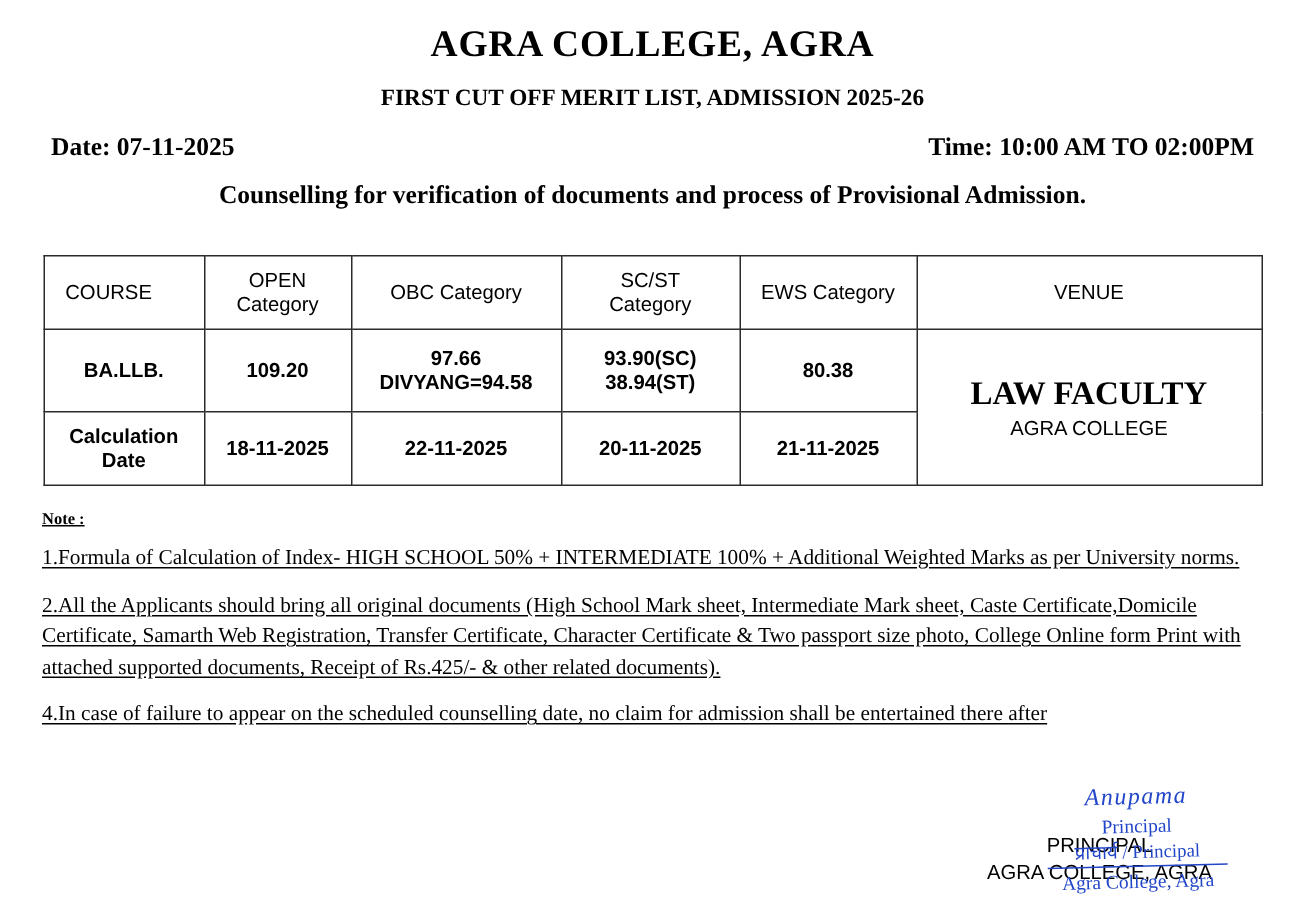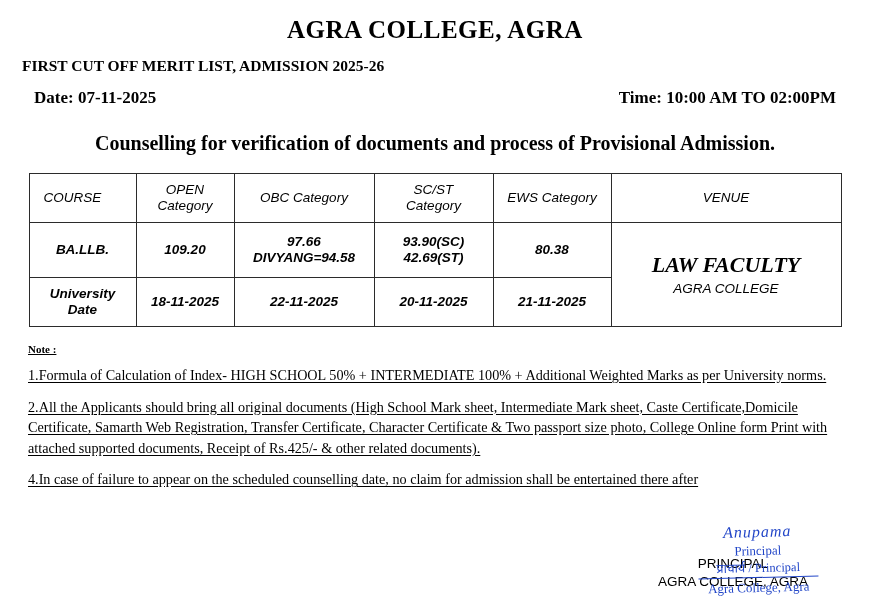--- a/index.html
+++ b/index.html
@@ -24,50 +24,49 @@
   }
   .title {
     text-align: center;
     font-family: "Liberation Serif", serif;
     font-size: 25px;
     font-weight: bold;
     letter-spacing: 0.5px;
     margin-top: 8px;
   }
   .subtitle {
-    text-align: left;
+    text-align: center;
     font-family: "Liberation Serif", serif;
     font-size: 15.5px;
     font-weight: bold;
     margin-top: 13px;
   }
   .meta-row {
     display: flex;
     justify-content: space-between;
     align-items: baseline;
     margin-top: 13px;
     padding: 0 12px 0 12px;
     font-family: "Liberation Serif", serif;
     font-size: 17px;
     font-weight: bold;
     text-align: center;
   }
   .counselling-line {
     text-align: center;
     font-family: "Liberation Serif", serif;
-    font-size: 20px;
-    font-weight: bold;
-    margin-top: 24px;
+    font-size: 17px;
+    font-weight: bold;
+    margin-top: 12px;
   }
   table.merit {
     border-collapse: collapse;
     width: 812px;
-    margin: 18px auto 0 auto;
+    margin: 30px auto 0 auto;
     table-layout: fixed;
-    font-style: italic;
   }
   table.merit td {
     border: 1px solid #2b2b2b;
     text-align: center;
     vertical-align: middle;
     font-family: "Liberation Sans", sans-serif;
     font-size: 13.5px;
     padding: 5px 2px;
   }
   table.merit tr.head td {
@@ -200,32 +199,32 @@
 
       <tr class="data">
         <td>BA.LLB.</td>
         <td>109.20</td>
         <td>
           <div>97.66</div>
           <div>DIVYANG=94.58</div>
         </td>
         <td>
           <div>93.90(SC)</div>
-          <div>42.69(ST)</div>
+          <div>38.94(ST)</div>
         </td>
         <td>80.38</td>
         <td rowspan="2">
           <div class="venue-main">LAW FACULTY</div>
           <div class="venue-sub">AGRA COLLEGE</div>
         </td>
       </tr>
 
       <tr class="date">
         <td>
-          <div>University</div>
+          <div>Calculation</div>
           <div>Date</div>
         </td>
         <td>18-11-2025</td>
         <td>22-11-2025</td>
         <td>20-11-2025</td>
         <td>21-11-2025</td>
       </tr>
     </tbody>
   </table>
 

